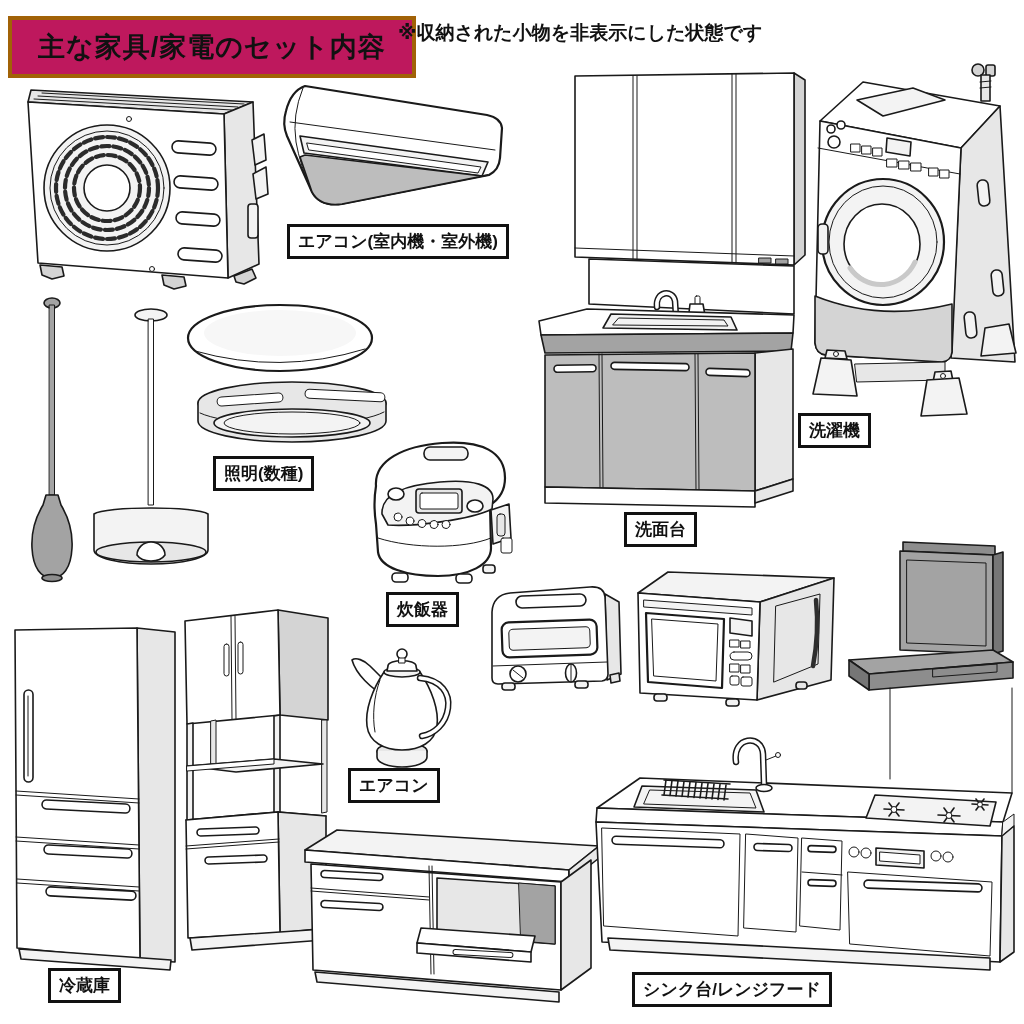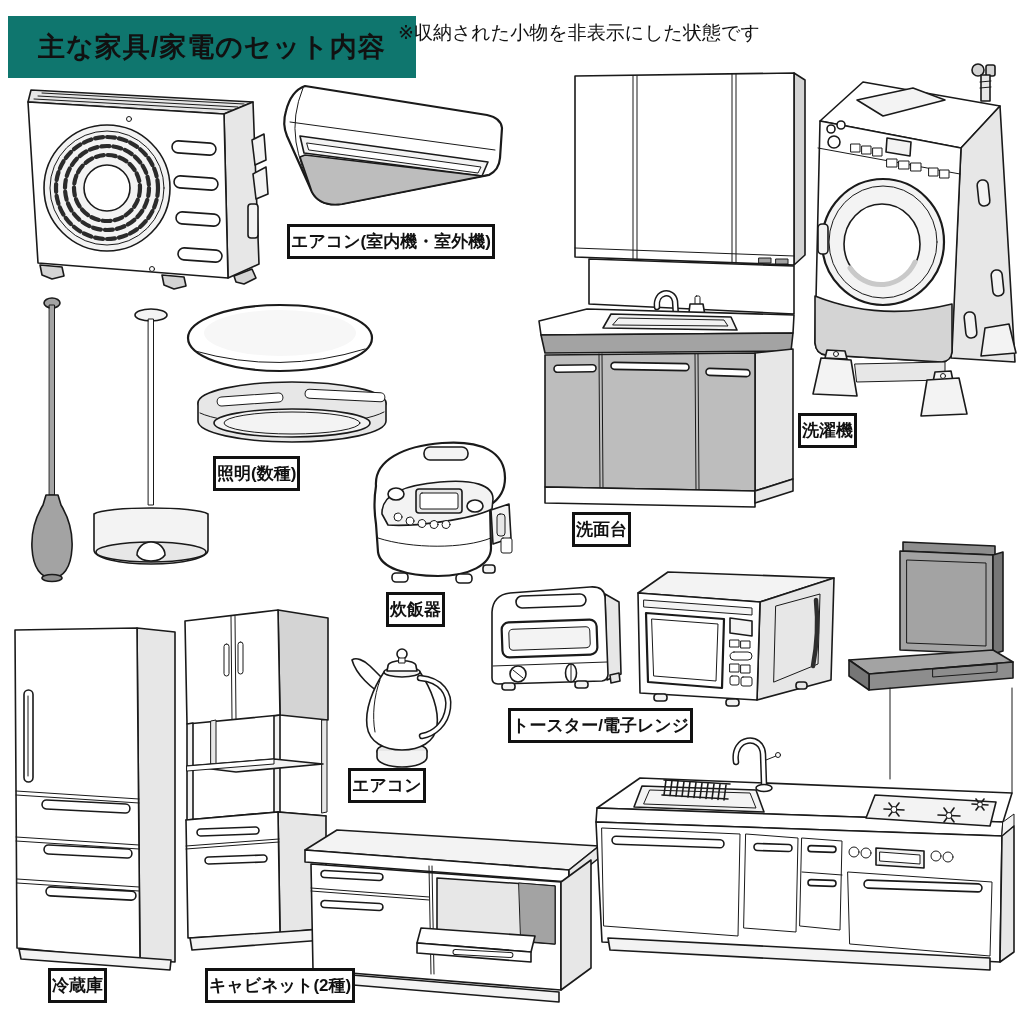--- a/index.html
+++ b/index.html
@@ -1,21 +1,21 @@
 <!DOCTYPE html>
 <html><head>
 <meta charset="utf-8">
 <style>
   html,body{margin:0;padding:0;background:#fff;}
   #canvas{position:relative;width:1024px;height:1024px;background:#fff;overflow:hidden;
           font-family:"Liberation Sans","DejaVu Sans",sans-serif;color:#111;}
-  .title-box{position:absolute;left:8px;top:16px;border:4px solid #0f766e;background:#0f766e;
+  .title-box{position:absolute;left:8px;top:16px;border:4px solid #a16207;background:#be185d;
              padding:9px 26px;font-size:27px;font-weight:700;letter-spacing:1px;white-space:nowrap;}
-  .note{position:absolute;left:398px;top:20px;font-size:19px;font-weight:400;white-space:nowrap;}
-  .item-label{position:absolute;border:3px solid #111;background:#fff;padding:6px 1px;
+  .note{position:absolute;left:398px;top:20px;font-size:19px;font-weight:700;white-space:nowrap;}
+  .item-label{position:absolute;border:3px solid #111;background:#fff;padding:6px 8px;
               font-size:17px;font-weight:700;line-height:1;white-space:nowrap;z-index:5;}
   .illo{position:absolute;overflow:visible;}
   .illo *{stroke:#1a1a1a;stroke-width:1.6;stroke-linejoin:round;stroke-linecap:round;}
   .illo .th{stroke-width:1;}
   .illo .tk{stroke-width:2.2;}
   .illo .nf{fill:none;}
   .illo .ns{stroke:none;}
   .w{fill:#ffffff}.l1{fill:#f3f3f3}.l2{fill:#e7e7e7}
   .g1{fill:#d4d4d4}.g2{fill:#bdbdbd}.g3{fill:#a3a3a3}.g4{fill:#8d8d8d}.g5{fill:#767676}
   .dash{stroke-dasharray:8 4;stroke-width:4.2;fill:none;stroke:#2b2b2b;}
@@ -365,22 +365,21 @@
     <polygon class="l1" points="288,172 336,175 336,192 288,189"></polygon>
     <polygon class="w th" points="292,176 332,179 332,188 292,185"></polygon>
     <circle class="w th" cx="348" cy="180" r="5"></circle>
       <circle class="w th" cx="360" cy="181" r="5"></circle>
     <polygon class="nf th" points="260,196 404,206 402,280 262,268"></polygon>
     <rect class="w" x="276" y="206" width="118" height="8" rx="4" transform="rotate(2 335 210)"></rect>
     <polygon class="l1" points="20,262 402,282 402,294 22,274"></polygon>
   </svg>
 
   <div class="item-label" style="left:287px;top:224px">エアコン(室内機・室外機)</div>
-  <div class="item-label" style="left:572px;top:512px">洗面台</div>
+  <div class="item-label" style="left:624px;top:512px">洗面台</div>
   <div class="item-label" style="left:798px;top:413px">洗濯機</div>
   <div class="item-label" style="left:213px;top:456px">照明(数種)</div>
   <div class="item-label" style="left:386px;top:592px">炊飯器</div>
   <div class="item-label" style="left:348px;top:768px">エアコン</div>
-  <div class="item-label" style="left:508px;top:708px">トースター/電子レンジ</div>
   <div class="item-label" style="left:48px;top:968px">冷蔵庫</div>
-  <div class="item-label" style="left:205px;top:968px">キャビネット(2種)</div>
+  <div class="item-label" style="left:632px;top:972px">シンク台/レンジフード</div>
 
 </div>
 
 </body></html>

